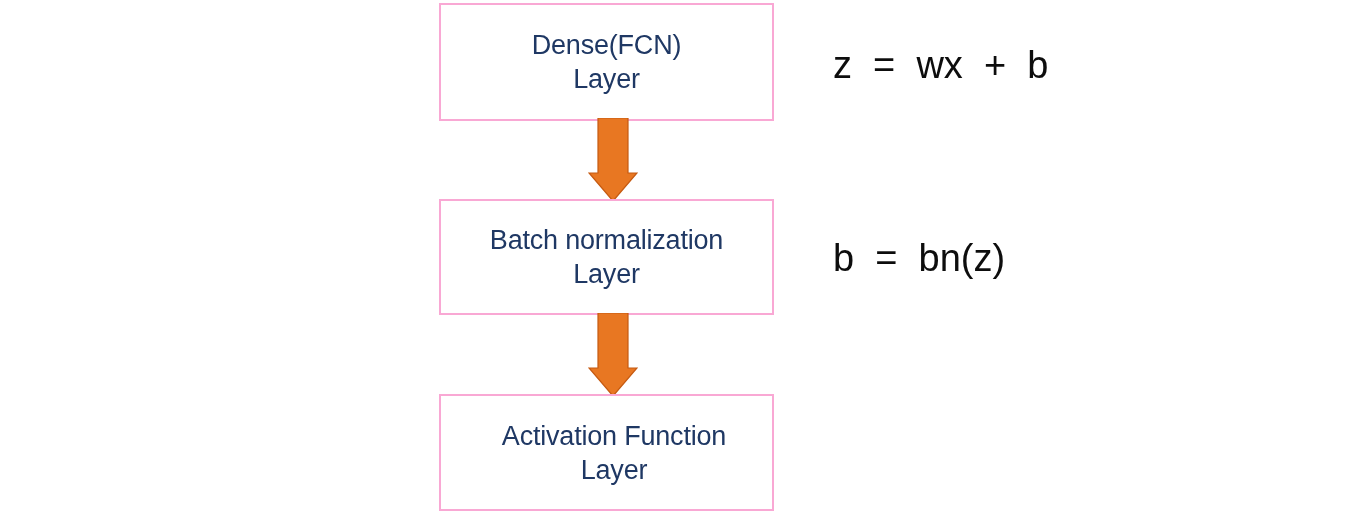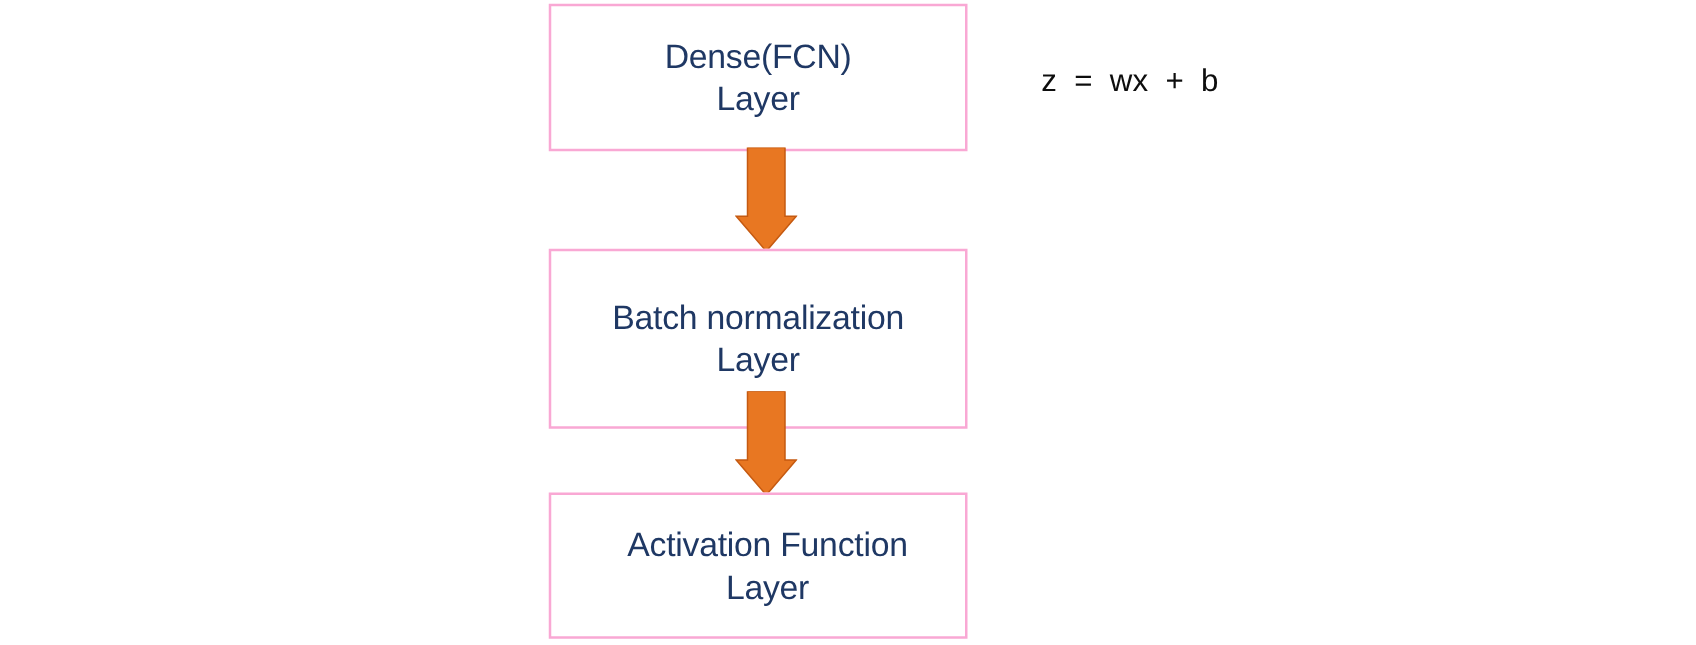--- a/index.html
+++ b/index.html
@@ -36,39 +36,39 @@
   .layer-box .box-label {
     color: #1F3864;
     font-size: 27px;
     line-height: 34px;
     font-family: "Liberation Sans", sans-serif;
     white-space: pre-line;
     letter-spacing: -0.2px;
   }
 
   #box-dense      { top: 3px;   height: 118px; }
-  #box-batchnorm  { top: 199px; height: 144px; }
+  #box-batchnorm  { top: 199px; height: 116px; }
   #box-activation { top: 394px; height: 117px; padding-left: 15px; }
 
   
   .arrow {
     position: absolute;
     left: 588px;
     width: 50px;
   }
   .arrow svg { display: block; }
   #arrow-1 { top: 118px; height: 84px; }
   #arrow-2 { top: 313px; height: 84px; }
 
   
   .equation {
     position: absolute;
     left: 833px;
     color: #0d0d0d;
-    font-size: 25px;
+    font-size: 38px;
     line-height: 34px;
     font-family: "Liberation Sans", sans-serif;
     white-space: pre;
   }
   #eq-dense      { top: 48px; }
   #eq-batchnorm  { top: 241px; }
   #eq-activation { top: 436px; }
 </style>
 </head>
 <body>
@@ -96,14 +96,15 @@
       <polygon points="10,0 40,0 40,55 49,55 25,83 1,55 10,55" fill="#E87722" stroke="#C55A11" stroke-width="1.2" stroke-linejoin="miter"></polygon>
     </svg>
   </div>
 
   <div class="layer-box" id="box-activation">
     <div class="box-label">Activation Function
 Layer</div>
   </div>
 
   <div class="equation" id="eq-dense">z  =  wx  +  b</div>
+  <div class="equation" id="eq-batchnorm">b  =  bn(z)</div>
 
 </div>
 
 </body></html>

